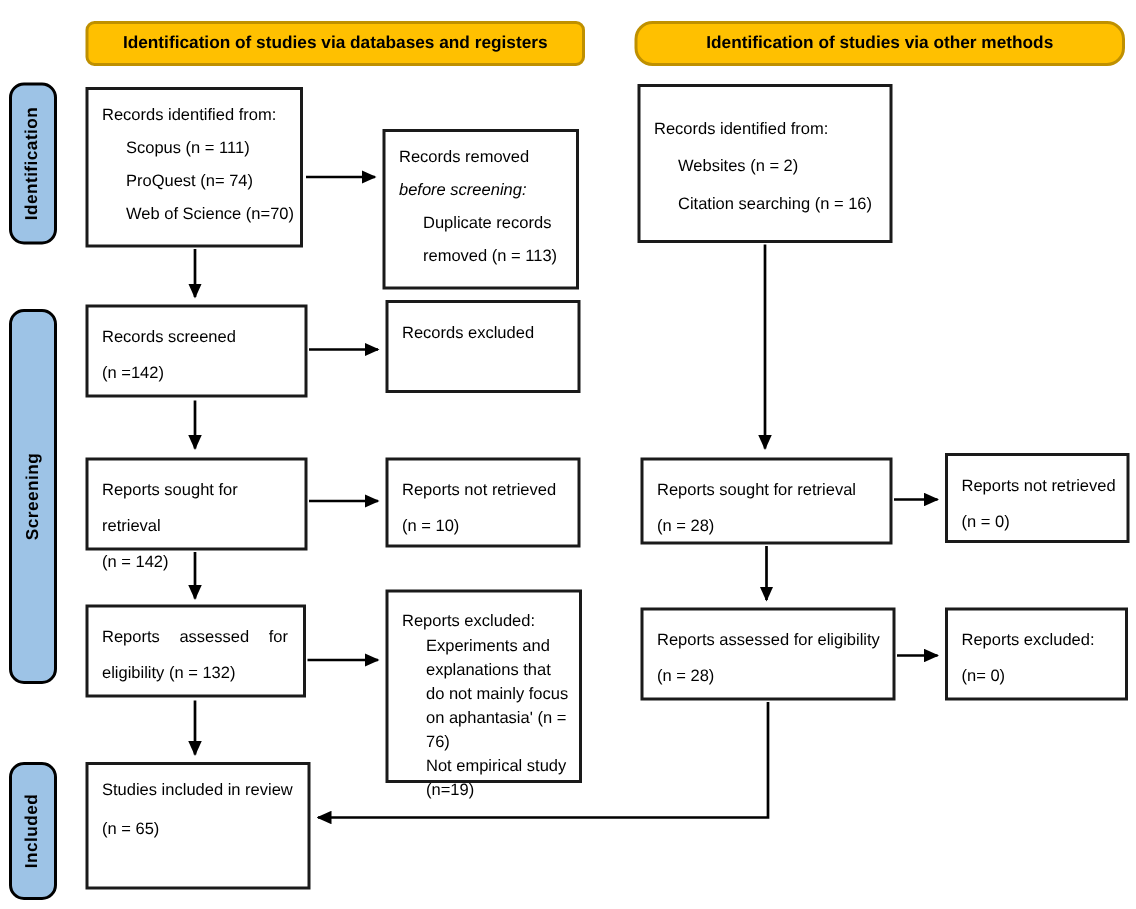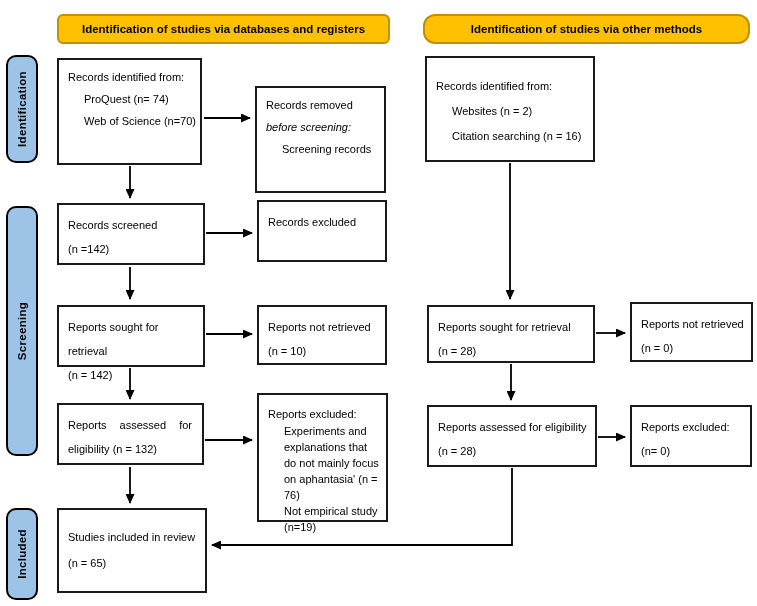--- a/index.html
+++ b/index.html
@@ -40,21 +40,21 @@
   .tight-items .ln{display:block;}
   
   .b-rec-id{left:57px;top:58px;width:145px;height:107px;}
   .b-rec-rm{left:255px;top:58px;width:131px;height:107px;margin-top:28px;}
   .b-rec-scr{left:57px;top:203px;width:148px;height:62px;}
   .b-rec-exc{left:257px;top:200px;width:130px;height:62px;}
   .b-rep-sou{left:57px;top:305px;width:148px;height:62px;}
   .b-rep-nr{left:257px;top:305px;width:130px;height:60px;}
   .b-rep-ass{left:57px;top:403px;width:147px;height:62px;}
   .b-rep-exc{left:257px;top:393px;width:131px;height:129px;font-size:11px;}
-  .b-stu-inc{left:57px;top:508px;width:150px;height:85px;padding-top:14px;line-height:26px;}
+  .b-stu-inc{left:57px;top:508px;width:150px;height:85px;padding-top:4px;line-height:26px;}
   
   .r-rec-id{left:425px;top:56px;width:170px;height:106px;padding-top:16px;line-height:25px;}
   .r-rep-sou{left:427px;top:305px;width:168px;height:58px;}
   .r-rep-nr{left:630px;top:302px;width:123px;height:60px;}
   .r-rep-ass{left:427px;top:405px;width:170px;height:62px;}
   .r-rep-exc{left:630px;top:405px;width:122px;height:62px;}
   .arrows{position:absolute;left:0;top:0;width:757px;height:606px;pointer-events:none;}
 </style>
 </head>
 <body>
@@ -73,28 +73,30 @@
   </div>
   <div class="stage stage-screening">
     <span>Screening</span>
   </div>
   <div class="stage stage-included">
     <span>Included</span>
   </div>
 
   <div class="fbox b-rec-id lh22">
     <span class="ln">Records identified from:</span>
+    <span class="ln indent">Scopus (n = 111)</span>
     <span class="ln indent">ProQuest (n= 74)</span>
     <span class="ln indent">Web of Science (n=70)</span>
   </div>
 
   <div class="fbox b-rec-rm lh22">
     <span class="ln">Records removed</span>
     <span class="ln italic">before screening:</span>
-    <span class="ln indent">Screening records</span>
+    <span class="ln indent">Duplicate records</span>
+    <span class="ln indent">removed (n = 113)</span>
   </div>
 
   <div class="fbox b-rec-scr">
     <span class="ln">Records screened</span>
     <span class="ln">(n =142)</span>
   </div>
 
   <div class="fbox b-rec-exc">
     <span class="ln">Records excluded</span>
   </div>

